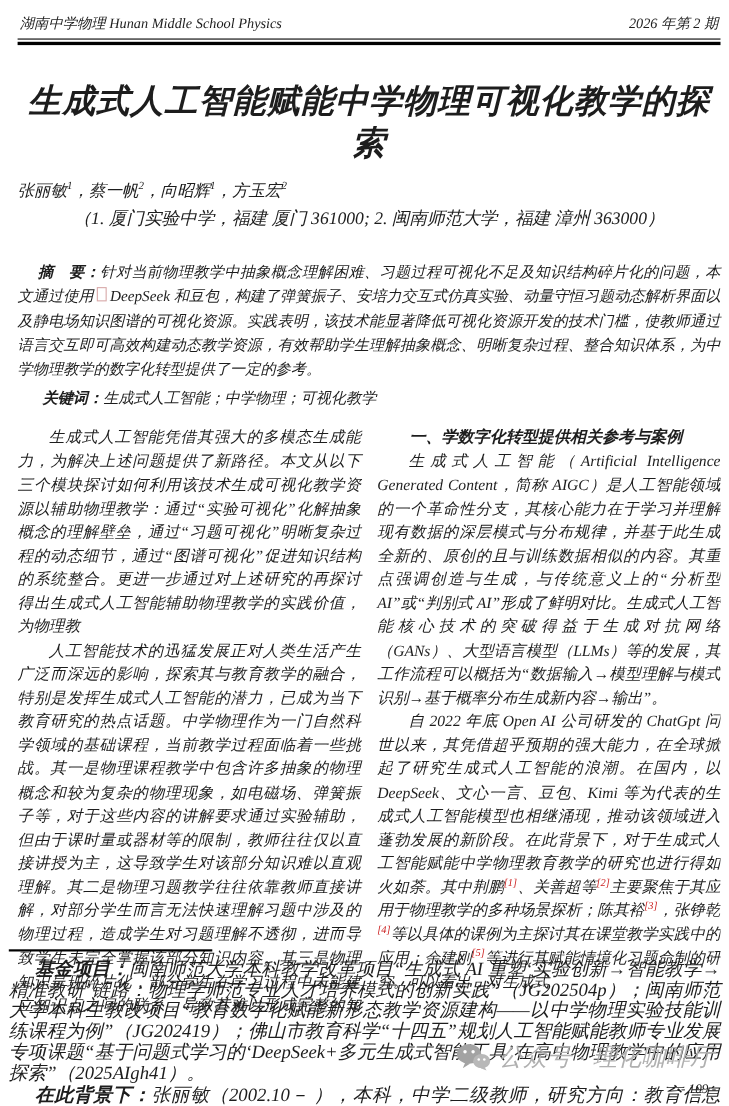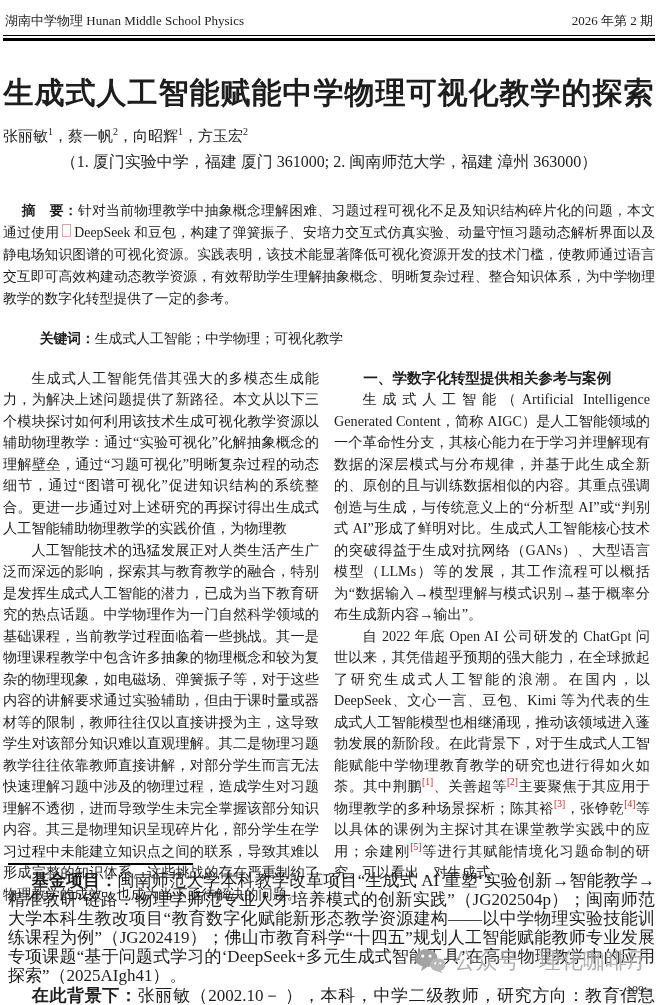--- a/index.html
+++ b/index.html
@@ -1,39 +1,39 @@
 <!DOCTYPE html>
 <html><head>
 <meta charset="utf-8">
 <style>
   html,body { margin:0; padding:0; background:#ffffff; }
   .page {
     position:relative; width:663px; height:1005px; background:#ffffff;
     font-family:"Liberation Serif","DejaVu Serif",serif; color:#1d1d1d;
-    box-sizing:border-box; padding:10px 8px 0 3px; overflow:hidden;
+    box-sizing:border-box; padding:10px 8px 0 16px; overflow:hidden;font-style:italic;
   }
   .sans { font-family:"Liberation Sans","DejaVu Sans",sans-serif; }
 
   
   .header-row { display:flex; justify-content:space-between; align-items:flex-end;
     font-size:13px; padding:2px 2px 5px 2px; }
   .rule-thin { border-top:1px solid #000; margin:0; }
   .rule-thick { border-top:3px solid #000; margin-top:2px; }
 
   
   .article-title { text-align:center; font-weight:bold; font-size:30px;
     letter-spacing:1px; margin-top:33px; line-height:1.25; }
   .authors-line { font-size:15px; margin-top:15px; }
   .authors-line .sup { font-size:10px; vertical-align:super; line-height:0; }
   .affiliation-line { text-align:center; font-size:16px; margin-top:6px; }
 
   
   .abstract-p { margin:27px 0 0 0; font-size:13.8px; line-height:22px;
     text-align:justify; text-indent:1.35em; }
-  .kw-p { margin:18px; font-size:13.8px; line-height:22px; text-indent:1.35em; }
+  .kw-p { margin:4px; font-size:13.8px; line-height:22px; text-indent:1.35em; }
   .blabel { font-family:"Liberation Sans","DejaVu Sans",sans-serif; font-weight:bold; }
   .glyph-box { display:inline-block; width:7px; height:11px;
     border:1px solid #d8a8a8; margin:0 3px; }
 
   
   .columns { display:flex; gap:15px; margin-top:15px; height:540px; overflow:hidden;
     font-size:14.2px; line-height:21.5px; text-align:justify; }
   .col { width:316px; }
   .col p { margin:0; text-indent:2em; }
   .col p.noindent { text-indent:0; }

